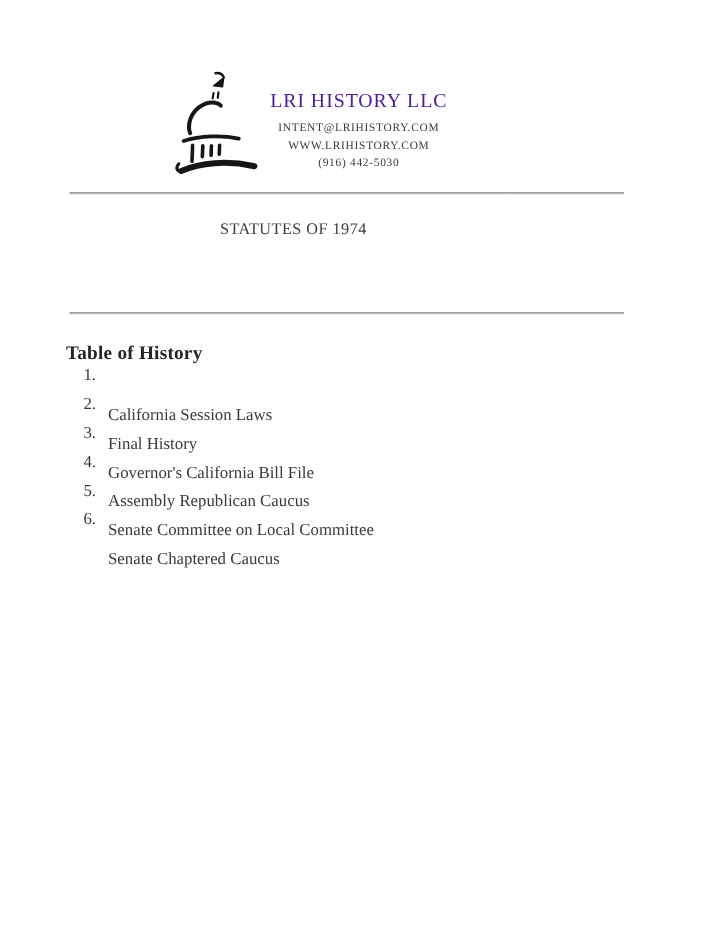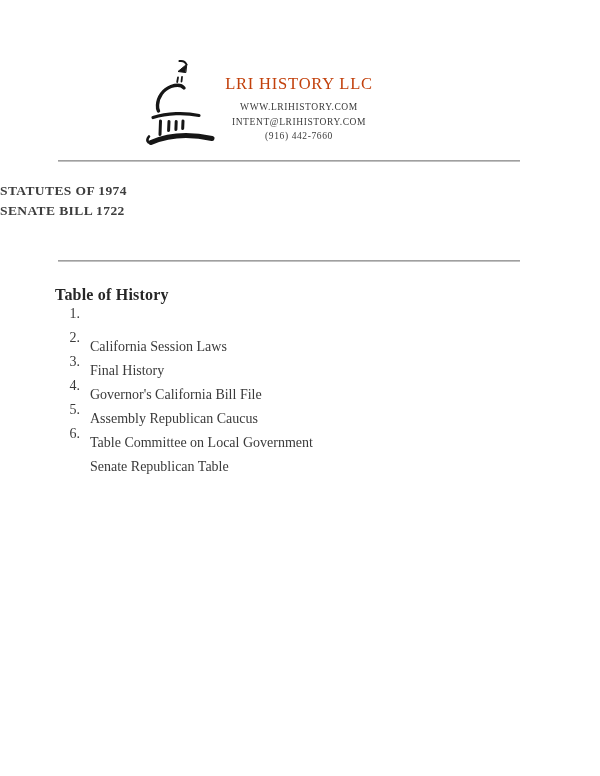--- a/index.html
+++ b/index.html
@@ -25,21 +25,21 @@
     left: 210px;
     top: 74px;
     width: 178px;
     text-align: center;
     color: #333333;
   }
   .company {
     font-size: 16.5px;
     letter-spacing: 0.8px;
     white-space: nowrap;
-    color: #c2410c;
+    color: #4c1d95;
   }
   .contact {
     margin-top: 6px;
     font-size: 9.5px;
     letter-spacing: 0.6px;
     line-height: 14.5px;
     color: #3a3a3a;
   }
 
   
@@ -52,22 +52,22 @@
   }
   .rule-1 { top: 160px; }
   .rule-2 { top: 260px; }
 
   
   .statute-block {
     position: absolute;
     top: 181px;
     left: 0;
     width: 489px;
-    text-align: left;
-    font-weight: bold;
+    text-align: center;
+    font-weight: normal;
     font-size: 13.5px;
     line-height: 20.4px;
     letter-spacing: 0.4px;
     color: #3d3d3d;
   }
   .statute-line { white-space: pre; }
 
   
   .toc-heading {
     position: absolute;
@@ -126,32 +126,31 @@
       <path d="M42,63 L41.7,70.5" stroke-width="3"></path>
 
       <path d="M10,84.5 C26,77.5 48,75.5 71,80.5" stroke-width="5"></path>
       <path d="M10.5,84.5 C6.5,85.5 5,82 8,78.5" stroke-width="2.6"></path>
     </g>
   </svg>
 
   <div class="letterhead-text">
     <div class="company">LRI HISTORY LLC</div>
     <div class="contact">
+      <div>INTENT@LRIHISTORY.COM</div>
       <div>WWW.LRIHISTORY.COM</div>
-      <div>INTENT@LRIHISTORY.COM</div>
-      <div>(916) 442-7660</div>
+      <div>(916) 442-5030</div>
     </div>
   </div>
 
   <div class="rule rule-1"></div>
   <div class="rule rule-2"></div>
 
   <div class="statute-block">
     <div class="statute-line">STATUTES OF 1974</div>
-    <div class="statute-line">SENATE BILL 1722</div>
   </div>
 
   <h2 class="toc-heading">Table of History</h2>
 
   <ol class="toc-list">
     <li class="toc-item">
       <span class="toc-number">1.</span>
       <span class="toc-label">California Session Laws</span>
     </li>
     <li class="toc-item">
@@ -161,21 +160,21 @@
     <li class="toc-item">
       <span class="toc-number">3.</span>
       <span class="toc-label">Governor's California Bill File</span>
     </li>
     <li class="toc-item">
       <span class="toc-number">4.</span>
       <span class="toc-label">Assembly Republican Caucus</span>
     </li>
     <li class="toc-item">
       <span class="toc-number">5.</span>
-      <span class="toc-label">Table Committee on Local Government</span>
+      <span class="toc-label">Senate Committee on Local Committee</span>
     </li>
     <li class="toc-item">
       <span class="toc-number">6.</span>
-      <span class="toc-label">Senate Republican Table</span>
+      <span class="toc-label">Senate Chaptered Caucus</span>
     </li>
   </ol>
 
 </div>
 
 </body></html>

